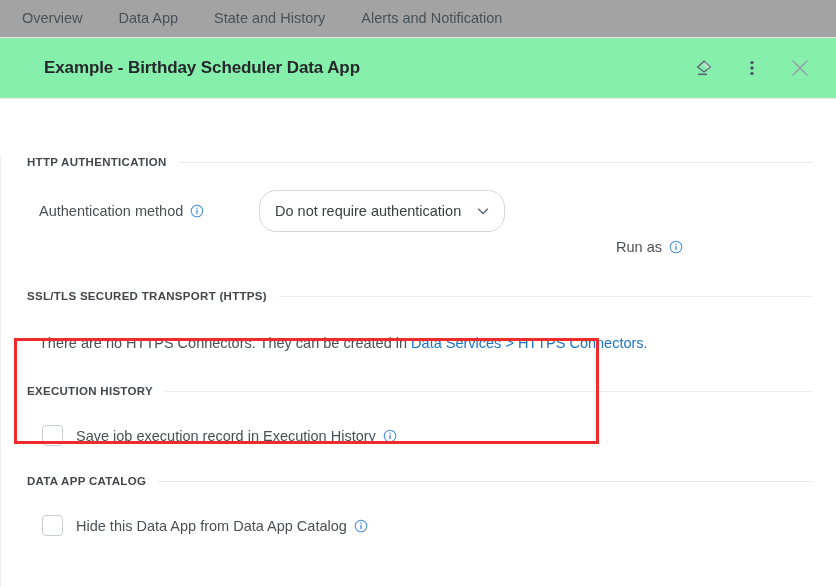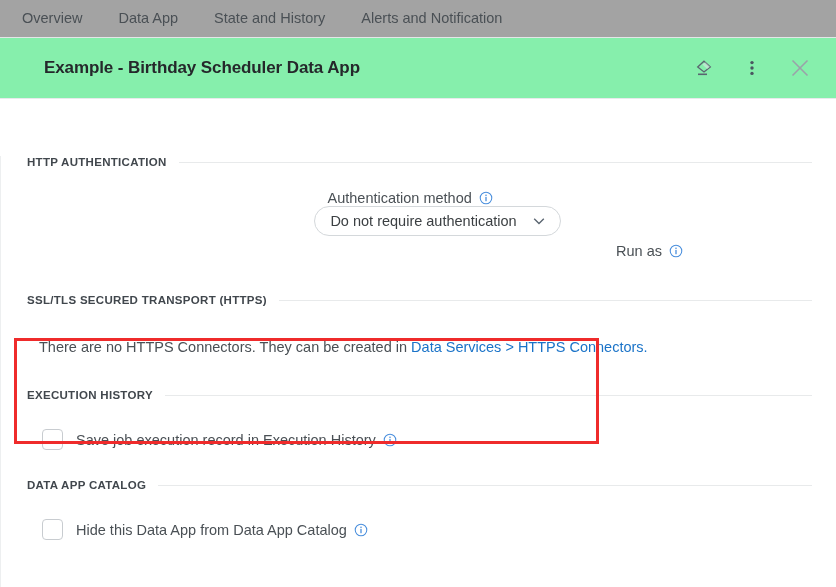--- a/index.html
+++ b/index.html
@@ -115,21 +115,21 @@
     align-items: center;
     gap: 7px;
     width: 220px;
   }
 
   .select {
     display: inline-flex;
     align-items: center;
     justify-content: space-between;
     gap: 14px;
-    height: 30px;
+    height: 42px;
     padding: 0 13px 0 15px;
     border: 1px solid #d4d8db;
     border-radius: 17px;
     background: #fff;
     font-size: 14.5px;
     color: #3c4043;
     cursor: pointer;
     white-space: nowrap;
   }
 
@@ -207,21 +207,21 @@
 
 <div class="content">
 
   <div class="redbox"></div>
 
   <div class="section-head" style="margin-top:57px;">
     <span class="label">HTTP AUTHENTICATION</span>
     <span class="rule"></span>
   </div>
 
-  <div class="field-row" style="margin-top:22px;flex-direction:column;">
+  <div class="field-row" style="margin-top:22px;">
     <span class="field-label">
       <span>Authentication method</span>
       <svg class="info-icon" viewBox="0 0 16 16">
         <circle cx="8" cy="8" r="6.6" fill="none" stroke="#4a8fdd" stroke-width="1.2"></circle>
         <circle cx="8" cy="4.9" r="0.95" fill="#4a8fdd"></circle>
         <rect x="7.25" y="6.7" width="1.5" height="5.1" rx="0.6" fill="#4a8fdd"></rect>
       </svg>
     </span>
     <div class="select">
       <span>Do not require authentication</span>

